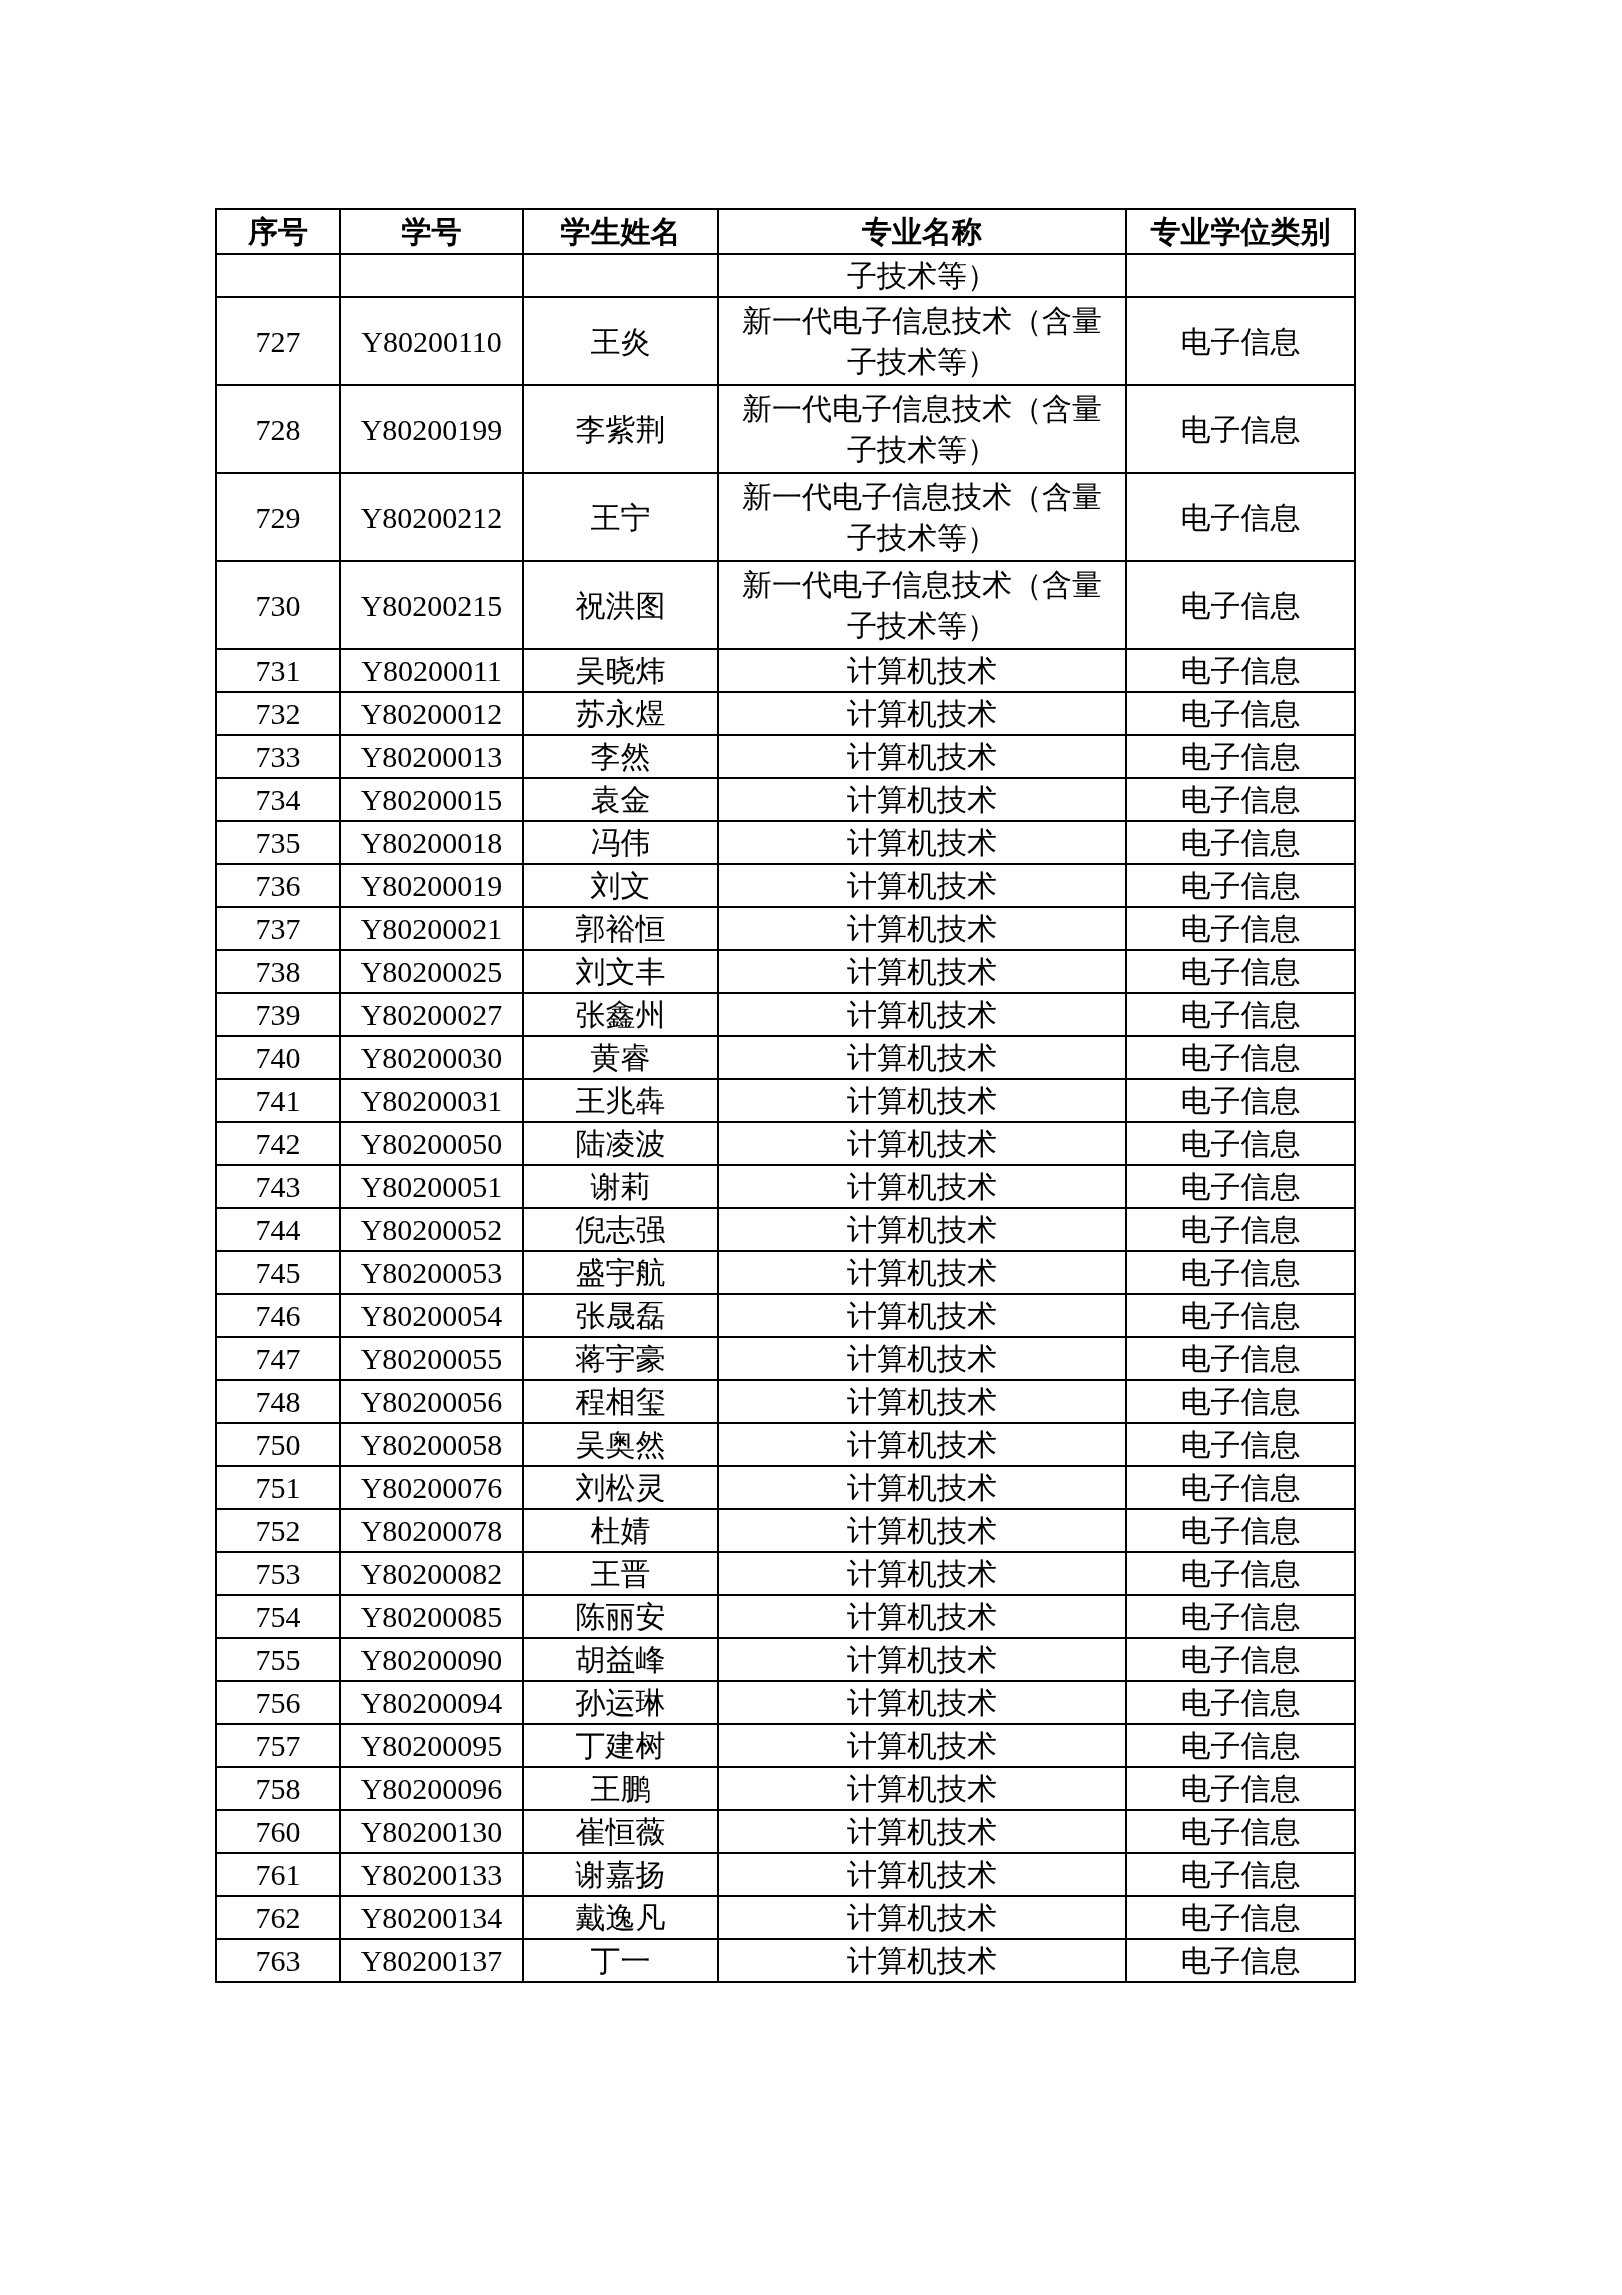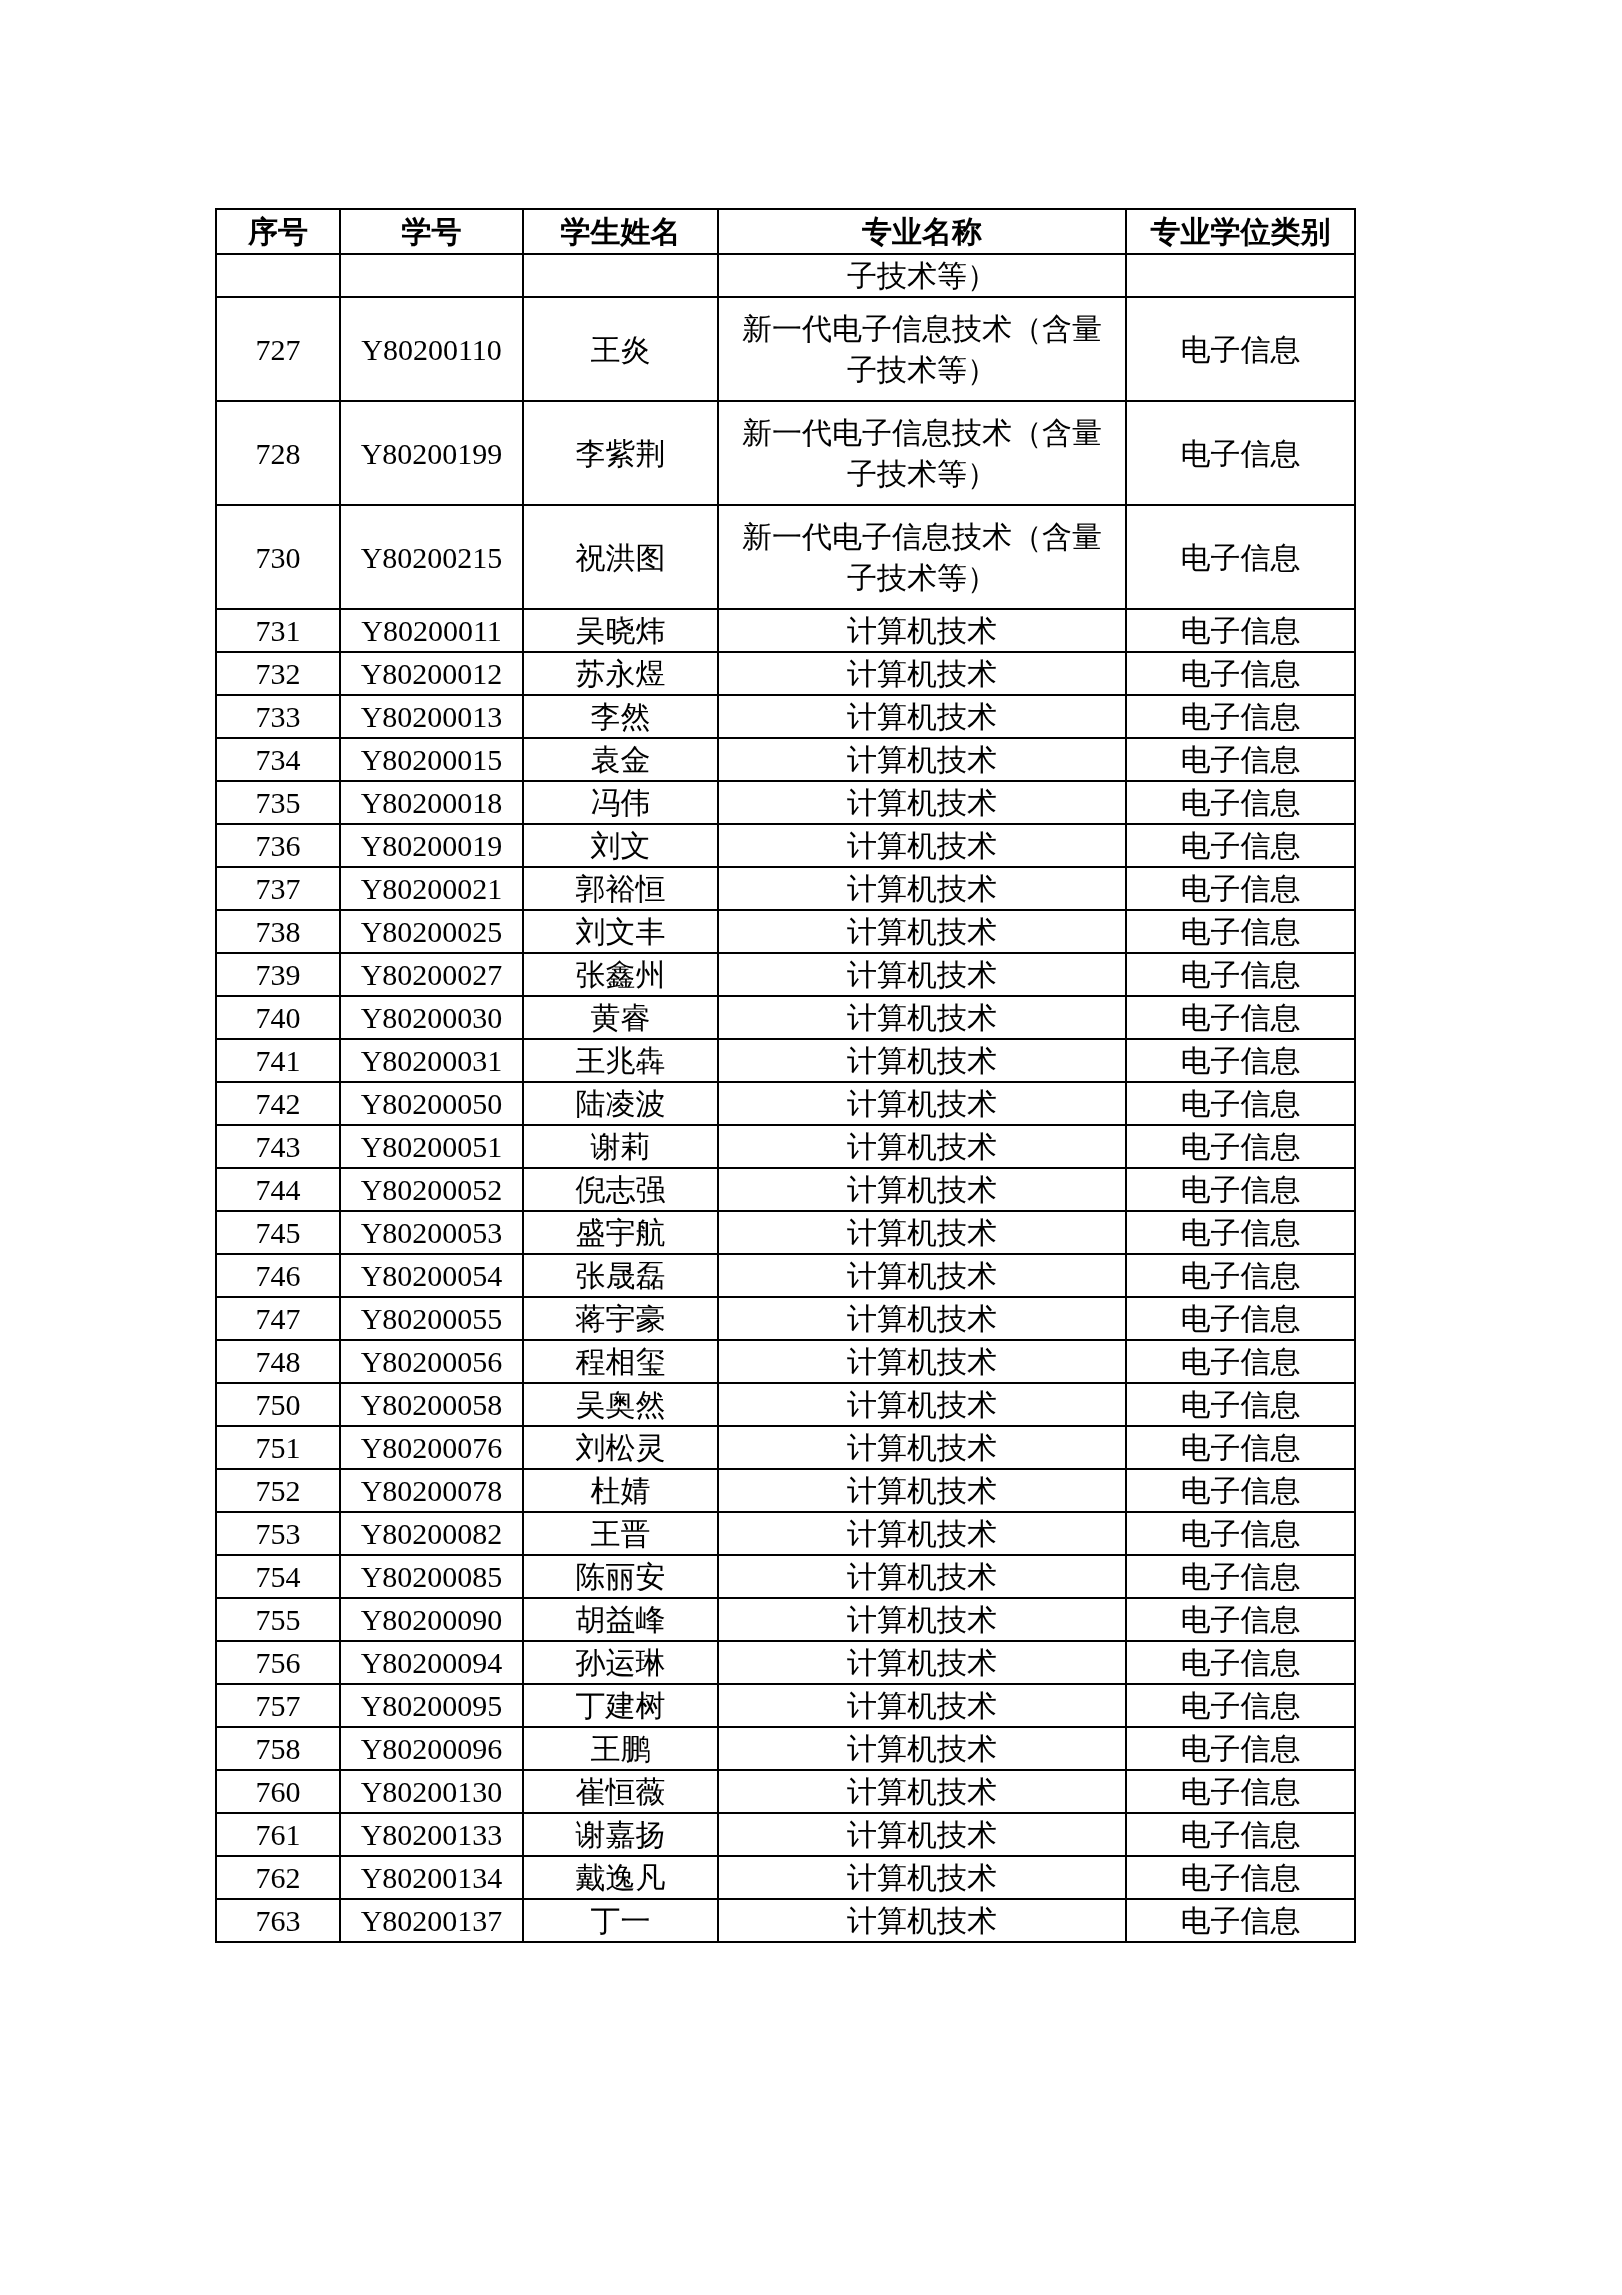--- a/index.html
+++ b/index.html
@@ -33,21 +33,21 @@
     font-size: 30px;
     line-height: 41px;
     color: #000000;
     overflow: hidden;
   }
   table.roster th {
     font-weight: bold;
   }
   thead tr { height: 45px; }
   tr.row-cont { height: 41px; }
-  tr.row-tall { height: 104px; }
+  tr.row-tall { height: 88px; }
   tr.row-single { height: 34px; }
   td.major {
     white-space: pre-line;
   }
 </style>
 </head>
 <body>
 
 <div class="page">
   <table class="roster">
@@ -85,20 +85,28 @@
         </tr>
         <tr class="row-tall">
           <td>728</td>
           <td>Y80200199</td>
           <td>李紫荆</td>
           <td class="major">新一代电子信息技术（含量
 子技术等）</td>
           <td>电子信息</td>
         </tr>
         <tr class="row-tall">
+          <td>729</td>
+          <td>Y80200212</td>
+          <td>王宁</td>
+          <td class="major">新一代电子信息技术（含量
+子技术等）</td>
+          <td>电子信息</td>
+        </tr>
+        <tr class="row-tall">
           <td>730</td>
           <td>Y80200215</td>
           <td>祝洪图</td>
           <td class="major">新一代电子信息技术（含量
 子技术等）</td>
           <td>电子信息</td>
         </tr>
         <tr class="row-single">
           <td>731</td>
           <td>Y80200011</td>

